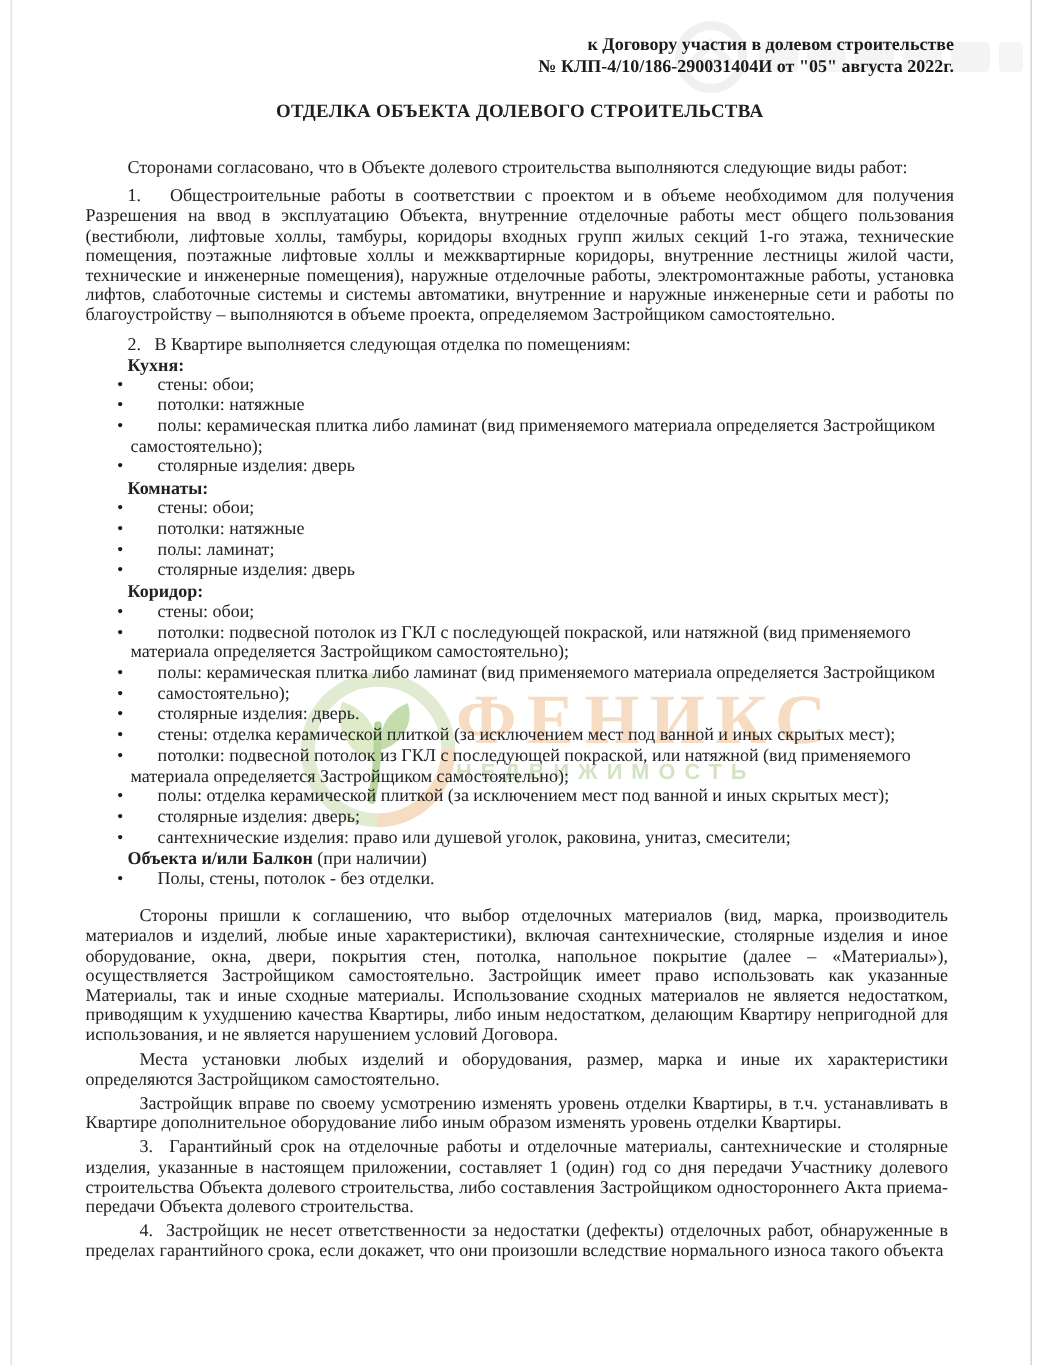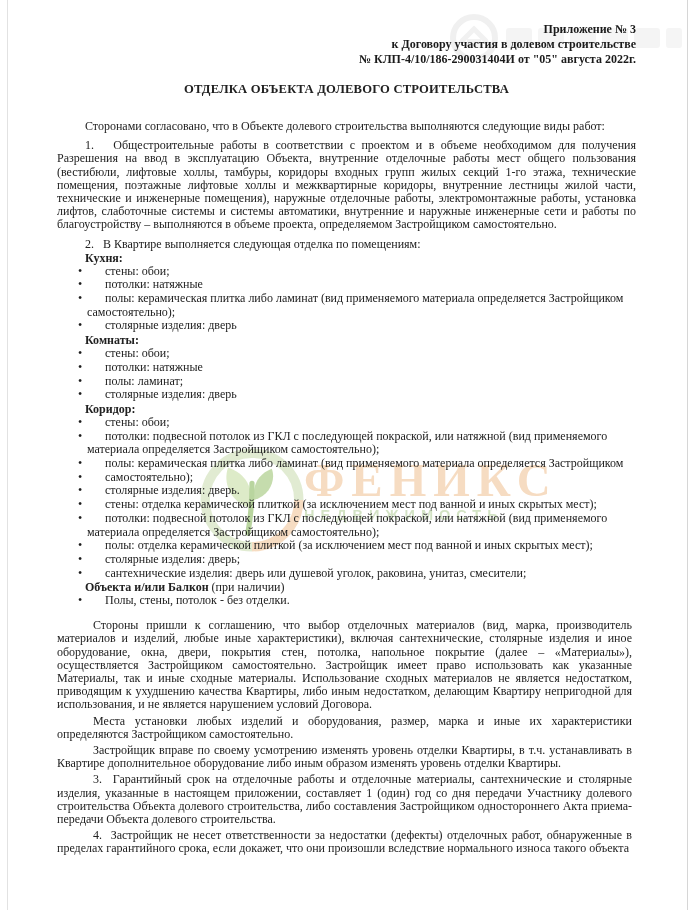--- a/index.html
+++ b/index.html
@@ -76,21 +76,20 @@
       <div class="wm-sub" style="color:#b9d3a1;">НЕДВИЖИМОСТЬ</div>
     </div>
   </div>
 
   <div class="edge left"></div>
   <div class="edge right"></div>
 
   <div class="content">
 
     <div class="doc-header">
-        <div>Приложение № 3</div>
         <div>к Договору участия в долевом строительстве</div>
         <div>№ КЛП-4/10/186-290031404И от "05" августа 2022г.</div>
       </div>
 
     <div class="doc-title">ОТДЕЛКА ОБЪЕКТА ДОЛЕВОГО СТРОИТЕЛЬСТВА</div>
 
     <p class="para intro">Сторонами согласовано, что в Объекте долевого строительства выполняются следующие виды работ:</p>
 
     <p class="para item1">1.&nbsp;&nbsp;&nbsp;Общестроительные работы в соответствии с проектом и в объеме необходимом для получения Разрешения на ввод в эксплуатацию Объекта, внутренние отделочные работы мест общего пользования (вестибюли, лифтовые холлы, тамбуры, коридоры входных групп жилых секций 1-го этажа, технические помещения, поэтажные лифтовые холлы и межквартирные коридоры, внутренние лестницы жилой части, технические и инженерные помещения), наружные отделочные работы, электромонтажные работы, установка лифтов, слаботочные системы и системы автоматики, внутренние и наружные инженерные сети  и работы по благоустройству – выполняются в объеме проекта, определяемом Застройщиком самостоятельно.</p>
 
@@ -117,21 +116,21 @@
           <li>потолки: подвесной потолок из ГКЛ с последующей покраской, или натяжной (вид применяемого материала определяется Застройщиком самостоятельно);</li>
           <li>полы: керамическая плитка либо ламинат (вид применяемого материала определяется Застройщиком</li>
           <li>самостоятельно);</li>
           <li>столярные изделия: дверь.</li>
         </ul>
         <ul class="bullets">
           <li>стены: отделка керамической плиткой (за исключением мест под ванной и иных скрытых мест);</li>
           <li>потолки: подвесной потолок из ГКЛ с последующей покраской, или натяжной (вид применяемого материала определяется Застройщиком самостоятельно);</li>
           <li>полы: отделка керамической плиткой (за исключением мест под ванной и иных скрытых мест);</li>
           <li>столярные изделия: дверь;</li>
-          <li>сантехнические изделия: дверь или душевой уголок, раковина, унитаз, смесители;</li>
+          <li>сантехнические изделия: право или душевой уголок, раковина, унитаз, смесители;</li>
         </ul>
         <div class="room-head"><span class="rn">Объекта и/или Балкон</span><span> (при наличии)</span></div>
         <ul class="bullets">
           <li>Полы, стены, потолок - без отделки.</li>
         </ul>
       </div>
 
     <div class="paras">
         <p class="para first">Стороны пришли к соглашению, что выбор отделочных материалов (вид, марка, производитель материалов и изделий, любые иные характеристики), включая сантехнические, столярные изделия и иное оборудование, окна, двери, покрытия стен, потолка, напольное покрытие (далее – «Материалы»), осуществляется Застройщиком самостоятельно. Застройщик имеет право использовать как указанные Материалы, так и иные сходные материалы. Использование сходных материалов не является недостатком, приводящим к ухудшению качества Квартиры, либо иным недостатком, делающим Квартиру непригодной для использования, и не является нарушением условий Договора.</p>
         <p class="para">Места установки любых изделий и оборудования, размер, марка и иные их характеристики определяются Застройщиком самостоятельно.</p>

